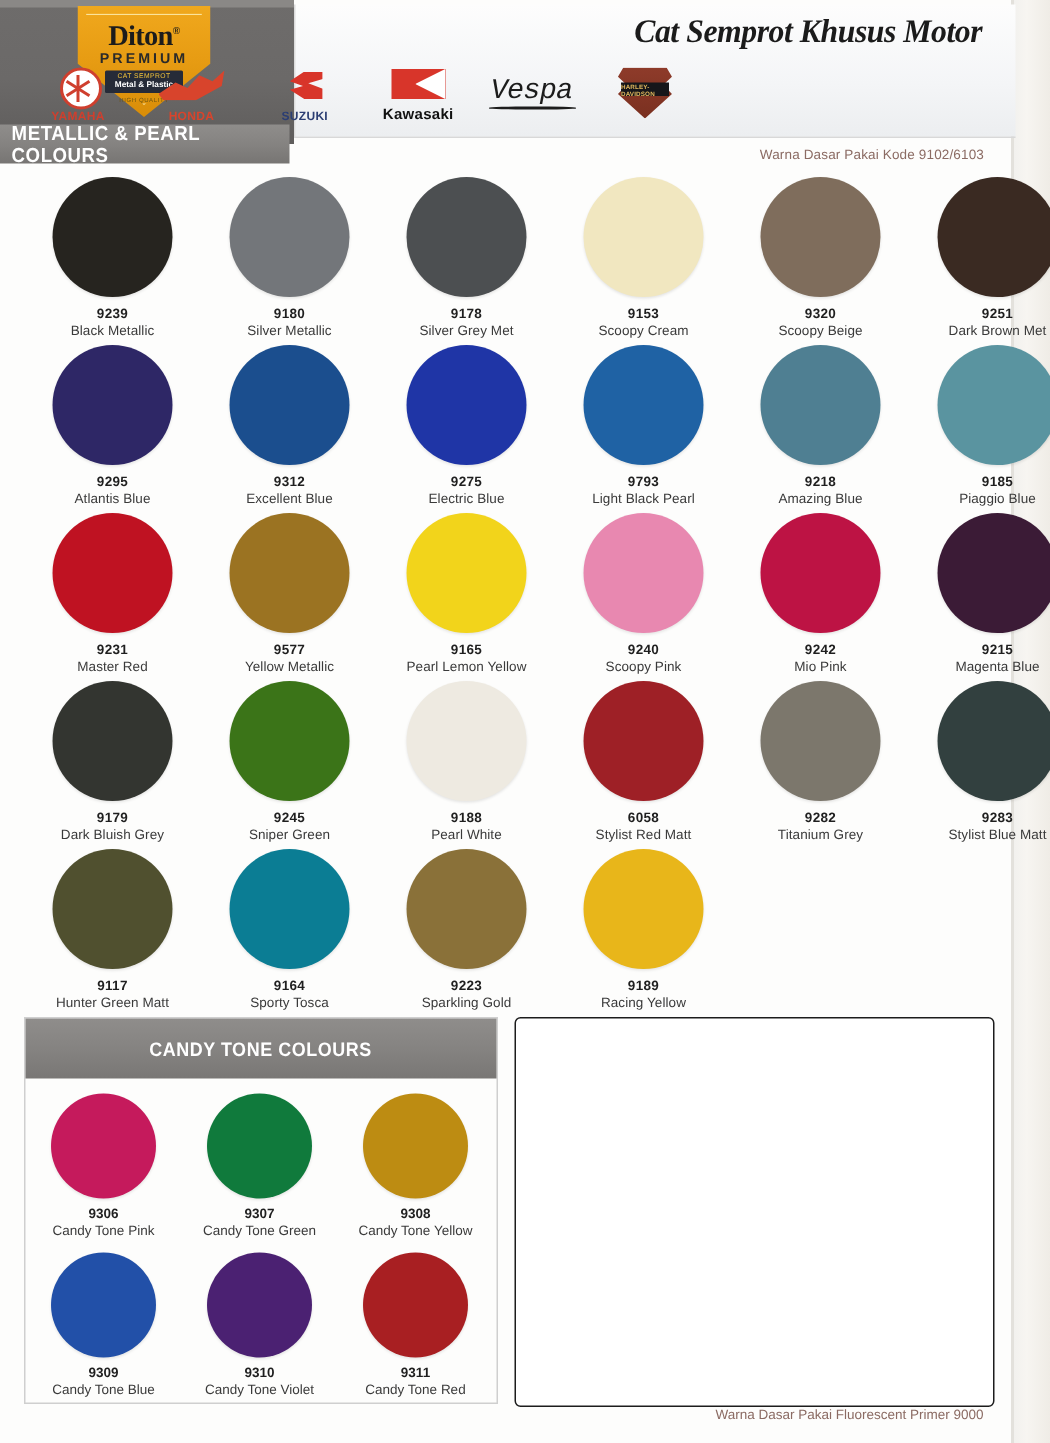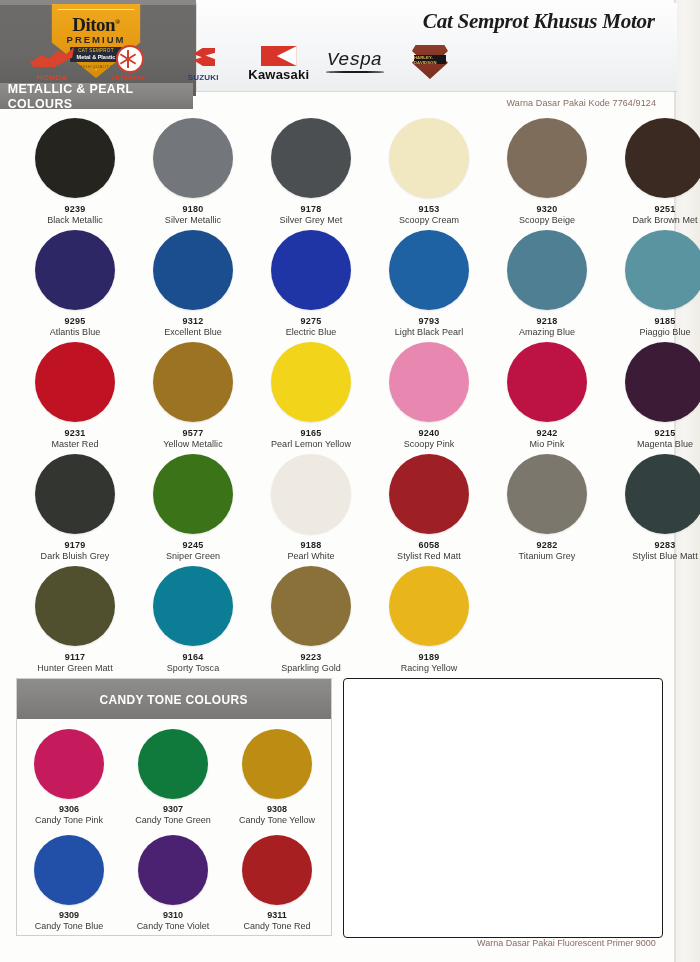--- a/index.html
+++ b/index.html
@@ -209,21 +209,21 @@
   .kawa-k {
     position: absolute; left: 18px; top: 3px;
     width: 36px; height: 20px;
     background: #d8352a;
   }
   .kawa-k::after {
     content: ""; position: absolute; right: 0; top: 0;
     width: 20px; height: 20px; background: #fff;
     clip-path: polygon(100% 0%, 100% 100%, 0% 50%);
   }
-  .kawa-label { color: #111; font-size: 13px; }
+  .kawa-label { color: #111; font-size: 10px; }
 
   .vespa-word {
     position: absolute; left: 2px; top: 6px; right: 2px;
     text-align: center;
     font-family: Liberation Mono, monospace;
     font-style: italic;
     font-size: 19px;
     color: #1c1c1c;
     letter-spacing: -.5px;
   }
@@ -379,54 +379,54 @@
     </div>
 
     <div class="banner">
       <div class="banner-text">METALLIC &amp; PEARL COLOURS</div>
     </div>
 
     <div class="header-title">Cat Semprot Khusus Motor</div>
 
     <div class="brandbar">
       <div class="brand">
-        <div class="honda-wing"></div>
-        <div class="brand-label honda-label">HONDA</div>
-      </div>
-      <div class="brand">
         <div class="yamaha-circ">
           <div class="yamaha-fork">
               <i></i>
               <i></i>
               <i></i>
             </div>
         </div>
         <div class="brand-label yamaha-label">YAMAHA</div>
       </div>
       <div class="brand">
+        <div class="honda-wing"></div>
+        <div class="brand-label honda-label">HONDA</div>
+      </div>
+      <div class="brand">
         <div class="suzuki-s"></div>
         <div class="brand-label suzuki-label">SUZUKI</div>
       </div>
       <div class="brand">
         <div class="kawa-k"></div>
         <div class="brand-label kawa-label">Kawasaki</div>
       </div>
       <div class="brand">
         <div class="vespa-word">Vespa</div>
         <div class="vespa-underline"></div>
       </div>
       <div class="brand">
         <div class="hd-shield"></div>
         <div class="hd-bar">
           <span>HARLEY-DAVIDSON</span>
         </div>
       </div>
     </div>
 
-    <div class="header-note">Warna Dasar Pakai Kode  7764/9124</div>
+    <div class="header-note">Warna Dasar Pakai Kode  9102/6103</div>
   </div>
 
   <div class="grid">
     <div class="grid-row">
         <div class="row-inner" id="r0">
           <div class="cell">
             <div class="swatch" style="background: rgb(38, 36, 31);"></div>
             <div class="sw-code">9239</div>
             <div class="sw-name">Black Metallic</div>
           </div>

